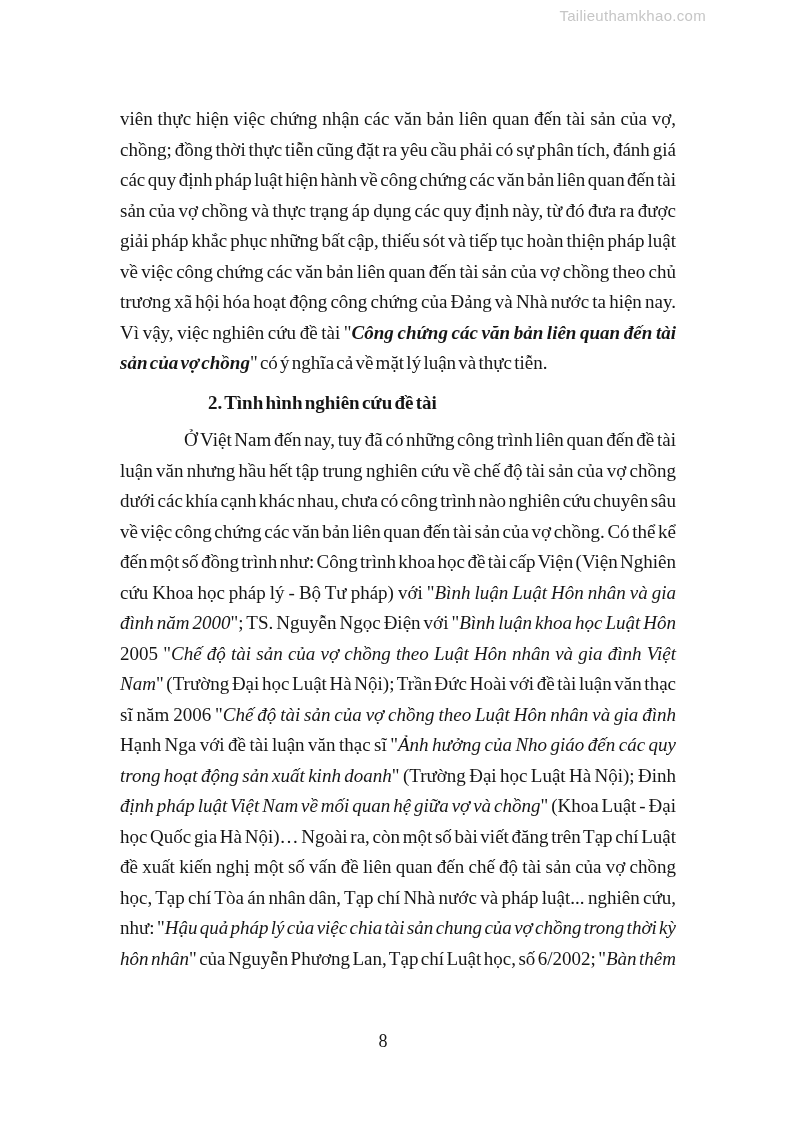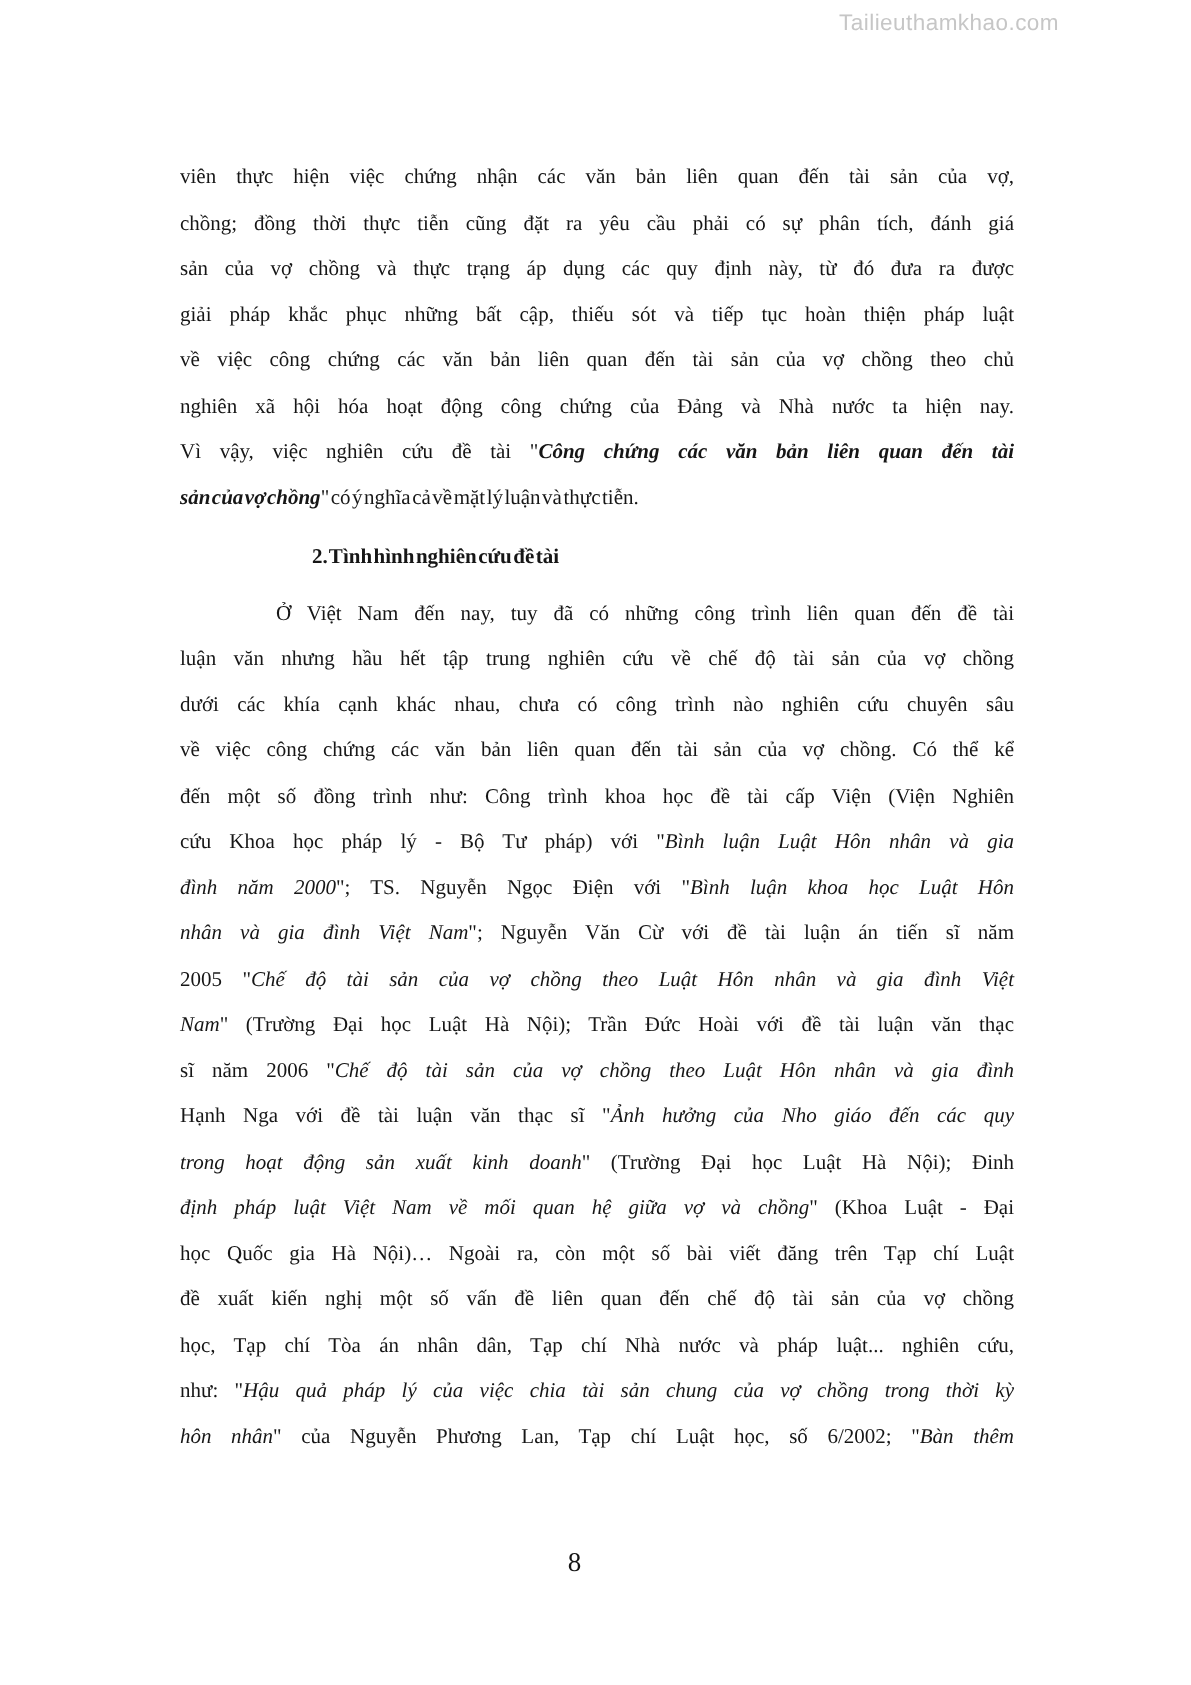--- a/index.html
+++ b/index.html
@@ -29,21 +29,21 @@
   }
   .content {
     position: absolute;
     left: 120px;
     top: 104px;
     width: 556px;
   }
   .paragraph { margin: 0; }
   .para-heading { margin: 9px 0 7px 0; }
   .line {
-    font-size: 14px;
+    font-size: 19px;
     line-height: 30.5px;
     word-spacing: -2.5px;
     text-align: justify;
     text-align-last: left;
     white-space: normal;
   }
   .line.just { text-align-last: justify; }
   .line.indent { text-indent: 64px; }
   .s-n { font-style: normal; font-weight: 400; }
   .s-i { font-style: italic; }
@@ -63,39 +63,39 @@
 </style>
 </head>
 <body>
 
 <div class="page">
   <div class="watermark">Tailieuthamkhao.com</div>
   <div class="content">
       <div class="paragraph">
         <div class="line just"><span class="s-n">viên thực hiện việc chứng nhận các văn bản liên quan đến tài sản của vợ,</span></div>
         <div class="line just"><span class="s-n">chồng; đồng thời thực tiễn cũng đặt ra yêu cầu phải có sự phân tích, đánh giá</span></div>
+        <div class="line just"><span class="s-n">các quy định pháp luật hiện hành về công chứng các văn bản liên quan đến tài</span></div>
         <div class="line just"><span class="s-n">sản của vợ chồng và thực trạng áp dụng các quy định này, từ đó đưa ra được</span></div>
         <div class="line just"><span class="s-n">giải pháp khắc phục những bất cập, thiếu sót và tiếp tục hoàn thiện pháp luật</span></div>
         <div class="line just"><span class="s-n">về việc công chứng các văn bản liên quan đến tài sản của vợ chồng theo chủ</span></div>
-        <div class="line just"><span class="s-n">nghiên xã hội hóa hoạt động công chứng của Đảng và Nhà nước ta hiện nay.</span></div>
+        <div class="line just"><span class="s-n">trương xã hội hóa hoạt động công chứng của Đảng và Nhà nước ta hiện nay.</span></div>
         <div class="line just"><span class="s-n">Vì vậy, việc nghiên cứu đề tài "</span><span class="s-bi">Công chứng các văn bản liên quan đến tài</span></div>
         <div class="line"><span class="s-bi">sản của vợ chồng</span><span class="s-n">" có ý nghĩa cả về mặt lý luận và thực tiễn.</span></div>
       </div>
       <div class="paragraph para-heading">
         <div class="line indent"><span class="s-b">2. Tình hình nghiên cứu đề tài</span></div>
       </div>
       <div class="paragraph">
         <div class="line just indent"><span class="s-n">Ở Việt Nam đến nay, tuy đã có những công trình liên quan đến đề tài</span></div>
         <div class="line just"><span class="s-n">luận văn nhưng hầu hết tập trung nghiên cứu về chế độ tài sản của vợ chồng</span></div>
         <div class="line just"><span class="s-n">dưới các khía cạnh khác nhau, chưa có công trình nào nghiên cứu chuyên sâu</span></div>
         <div class="line just"><span class="s-n">về việc công chứng các văn bản liên quan đến tài sản của vợ chồng. Có thể kể</span></div>
         <div class="line just"><span class="s-n">đến một số đồng trình như: Công trình khoa học đề tài cấp Viện (Viện Nghiên</span></div>
         <div class="line just"><span class="s-n">cứu Khoa học pháp lý - Bộ Tư pháp) với "</span><span class="s-i">Bình luận Luật Hôn nhân và gia</span></div>
         <div class="line just"><span class="s-i">đình năm 2000</span><span class="s-n">"; TS. Nguyễn Ngọc Điện với "</span><span class="s-i">Bình luận khoa học Luật Hôn</span></div>
-        <div class="line just"><span class="s-i">nhân và gia đình Việt Nam</span><span class="s-n">"; Nguyễn Văn Cừ với đề tài luận án tiến sĩ năm</span></div>
         <div class="line just"><span class="s-n">2005 "</span><span class="s-i">Chế độ tài sản của vợ chồng theo Luật Hôn nhân và gia đình Việt</span></div>
         <div class="line just"><span class="s-i">Nam</span><span class="s-n">" (Trường Đại học Luật Hà Nội); Trần Đức Hoài với đề tài luận văn thạc</span></div>
         <div class="line just"><span class="s-n">sĩ năm 2006 "</span><span class="s-i">Chế độ tài sản của vợ chồng theo Luật Hôn nhân và gia đình</span></div>
         <div class="line just"><span class="s-n">Hạnh Nga với đề tài luận văn thạc sĩ "</span><span class="s-i">Ảnh hưởng của Nho giáo đến các quy</span></div>
         <div class="line just"><span class="s-i">trong hoạt động sản xuất kinh doanh</span><span class="s-n">" (Trường Đại học Luật Hà Nội); Đinh</span></div>
         <div class="line just"><span class="s-i">định pháp luật Việt Nam về mối quan hệ giữa vợ và chồng</span><span class="s-n">" (Khoa Luật - Đại</span></div>
         <div class="line just"><span class="s-n">học Quốc gia Hà Nội)… Ngoài ra, còn một số bài viết đăng trên Tạp chí Luật</span></div>
         <div class="line just"><span class="s-n">đề xuất kiến nghị một số vấn đề liên quan đến chế độ tài sản của vợ chồng</span></div>
         <div class="line just"><span class="s-n">học, Tạp chí Tòa án nhân dân, Tạp chí Nhà nước và pháp luật... nghiên cứu,</span></div>
         <div class="line just"><span class="s-n">như: "</span><span class="s-i">Hậu quả pháp lý của việc chia tài sản chung của vợ chồng trong thời kỳ</span></div>

